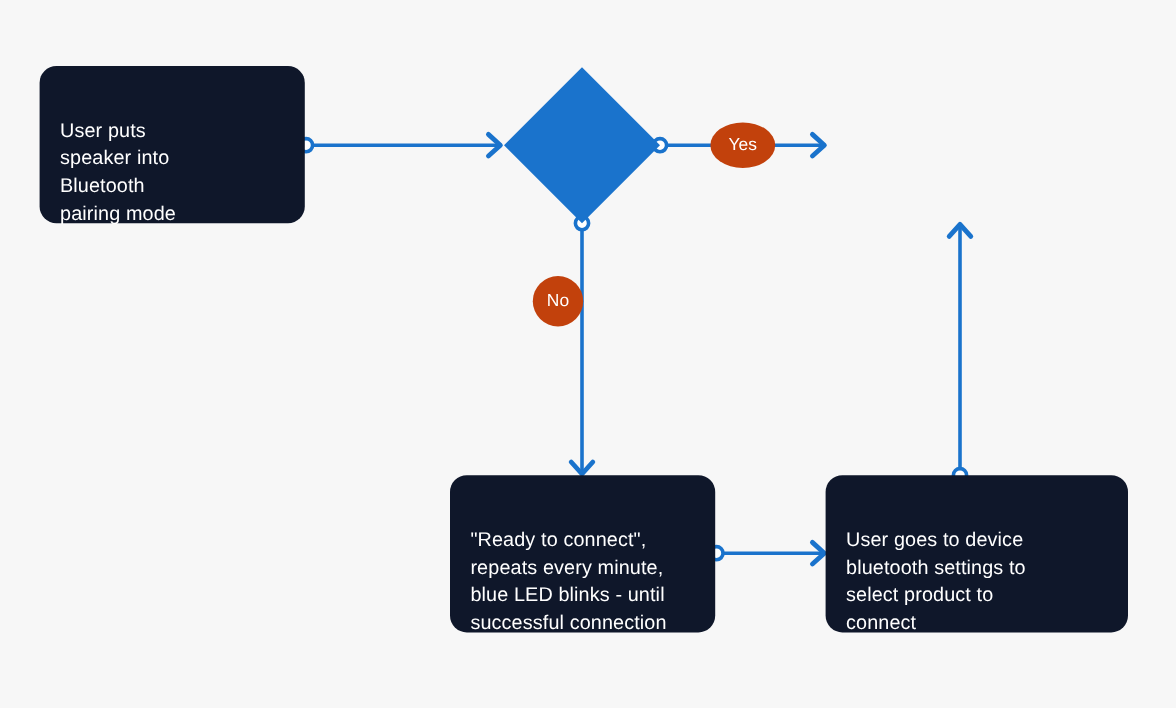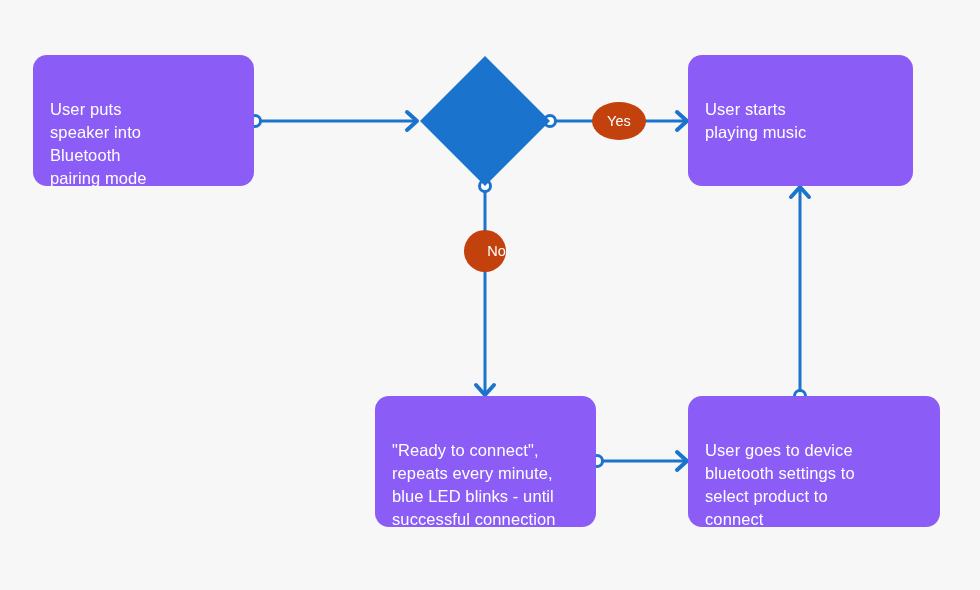--- a/index.html
+++ b/index.html
@@ -21,21 +21,21 @@
   #edge-layer {
     position: absolute;
     left: 0;
     top: 0;
     width: 980px;
     height: 590px;
   }
   .node {
     position: absolute;
     box-sizing: border-box;
-    background: #8b5cf6;
+    background: #0f172a;
     border-radius: 14px;
     color: #ffffff;
     font-size: 16.5px;
     line-height: 23px;
     padding: 20px 17px;
     white-space: pre-line;
     letter-spacing: 0.1px;
   }
   .decision-label {
     position: absolute;
@@ -98,40 +98,36 @@
   </svg>
 
   <div class="node" style="left:33px; top:55px; width:221px; height:131px;">
     <span>User puts
 speaker into
 Bluetooth
 pairing mode</span>
   </div>
 
 
-  <div class="node" style="left:688px; top:55px; width:225px; height:131px;">
-    <span>User starts
-playing music</span>
-  </div>
 
   <div class="node" style="left:375px; top:396px; width:221px; height:131px;">
     <span>"Ready to connect",
 repeats every minute,
 blue LED blinks - until
 successful connection</span>
   </div>
 
   <div class="node" style="left:688px; top:396px; width:252px; height:131px;">
     <span>User goes to device
 bluetooth settings to
 select product to
 connect</span>
   </div>
 
   <div class="edge-label" style="left:592px; top:102px; width:54px; height:38px; border-radius:27px/19px;">
     <span>Yes</span>
   </div>
 
-  <div class="edge-label" style="left:464px; top:230px; width:42px; height:42px; border-radius:50%;justify-content:flex-end;">
+  <div class="edge-label" style="left:444px; top:230px; width:42px; height:42px; border-radius:50%;">
     <span>No</span>
   </div>
 
 </div>
 
 </body></html>

